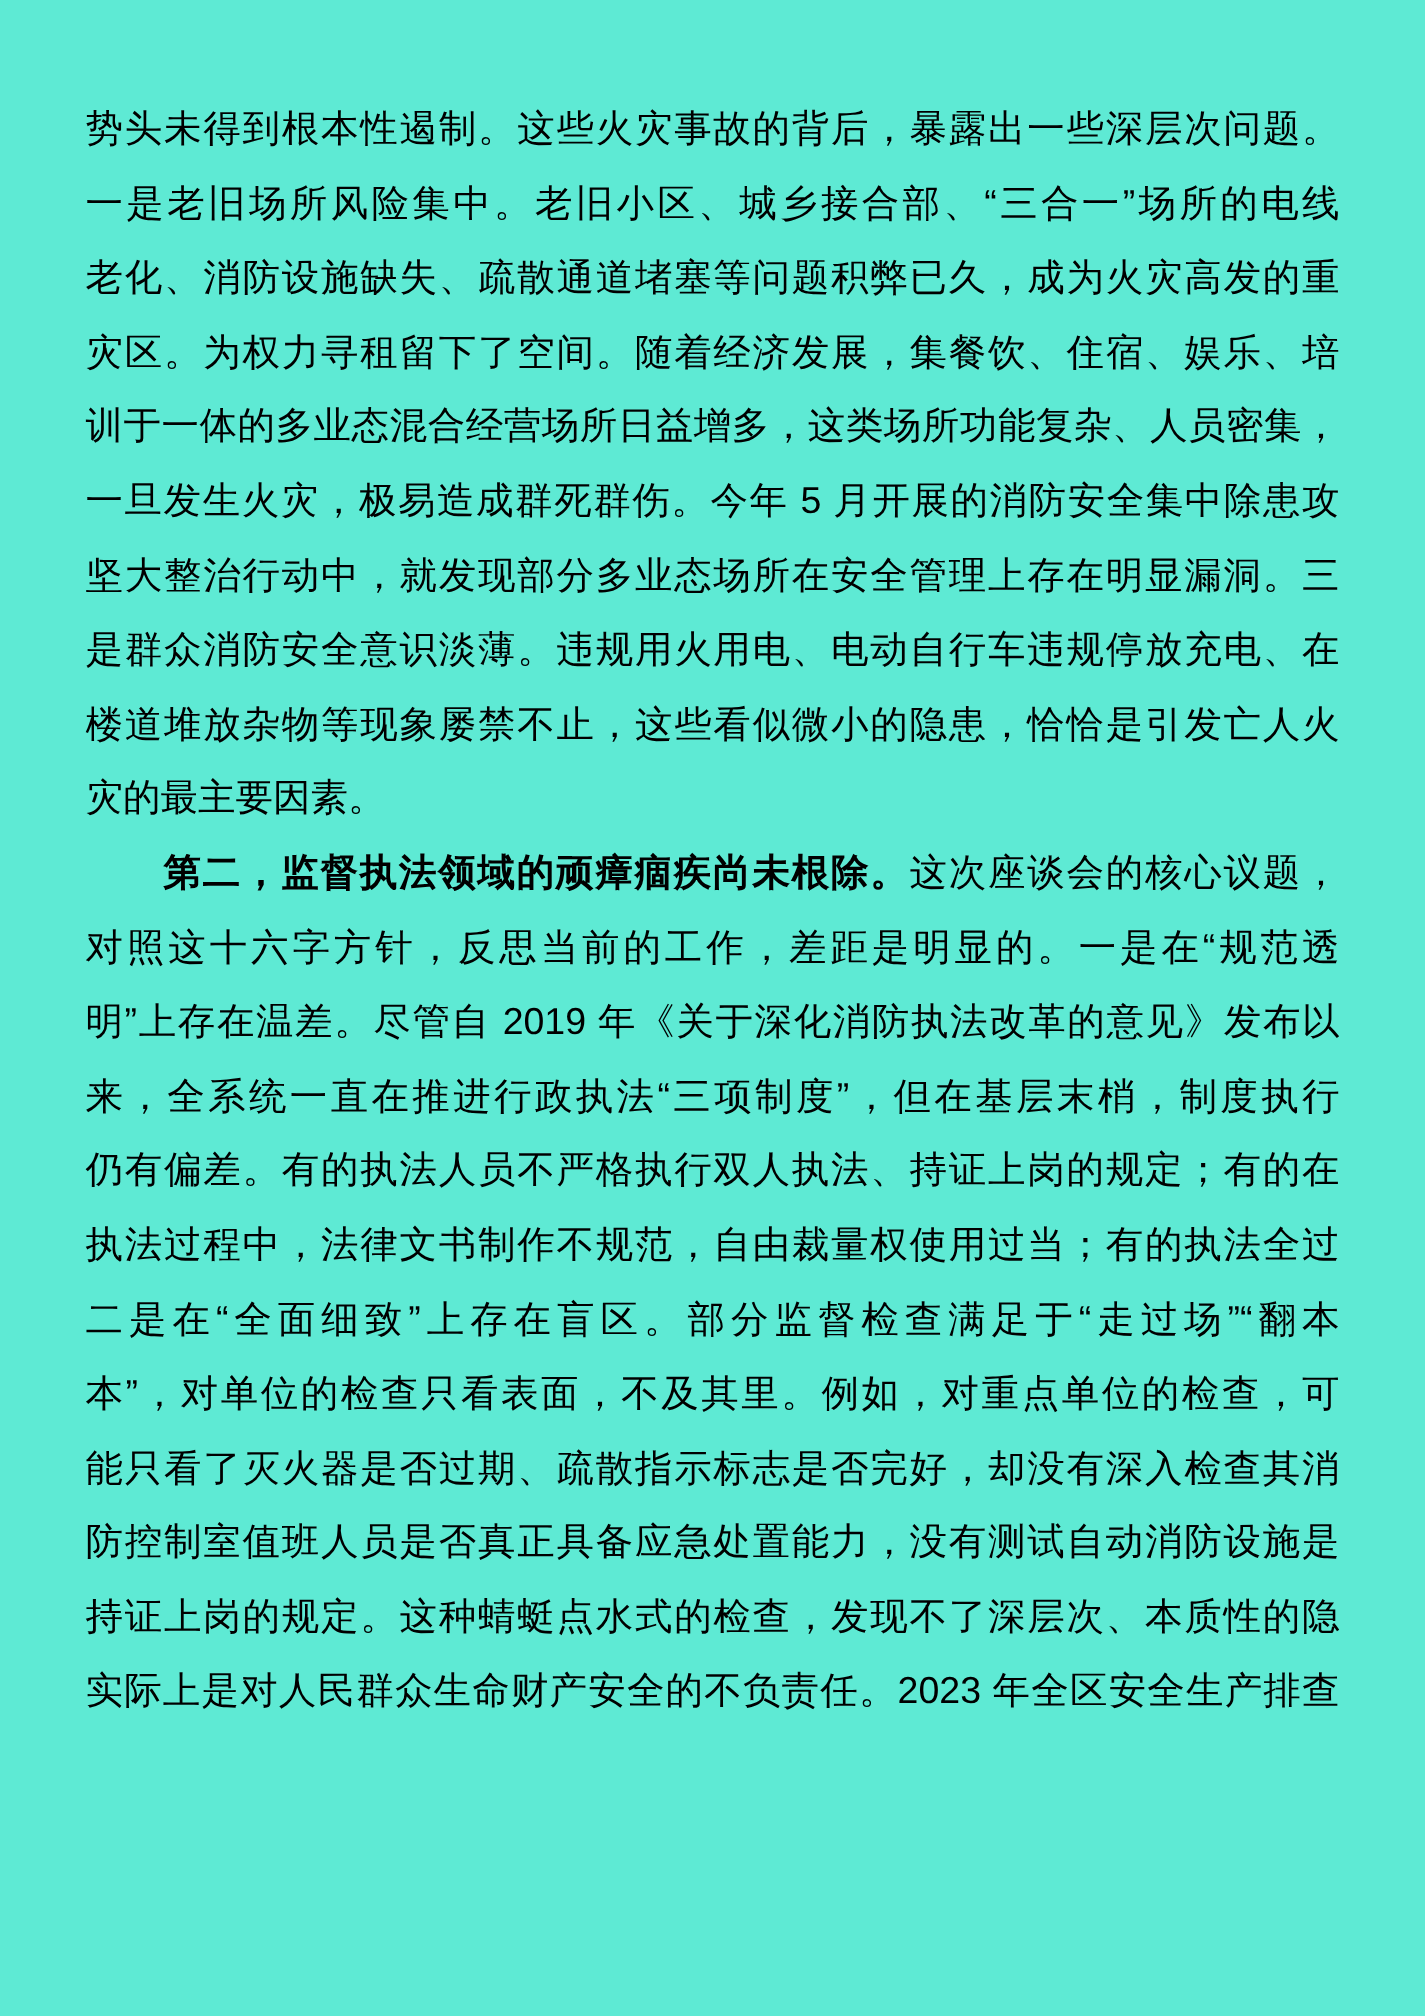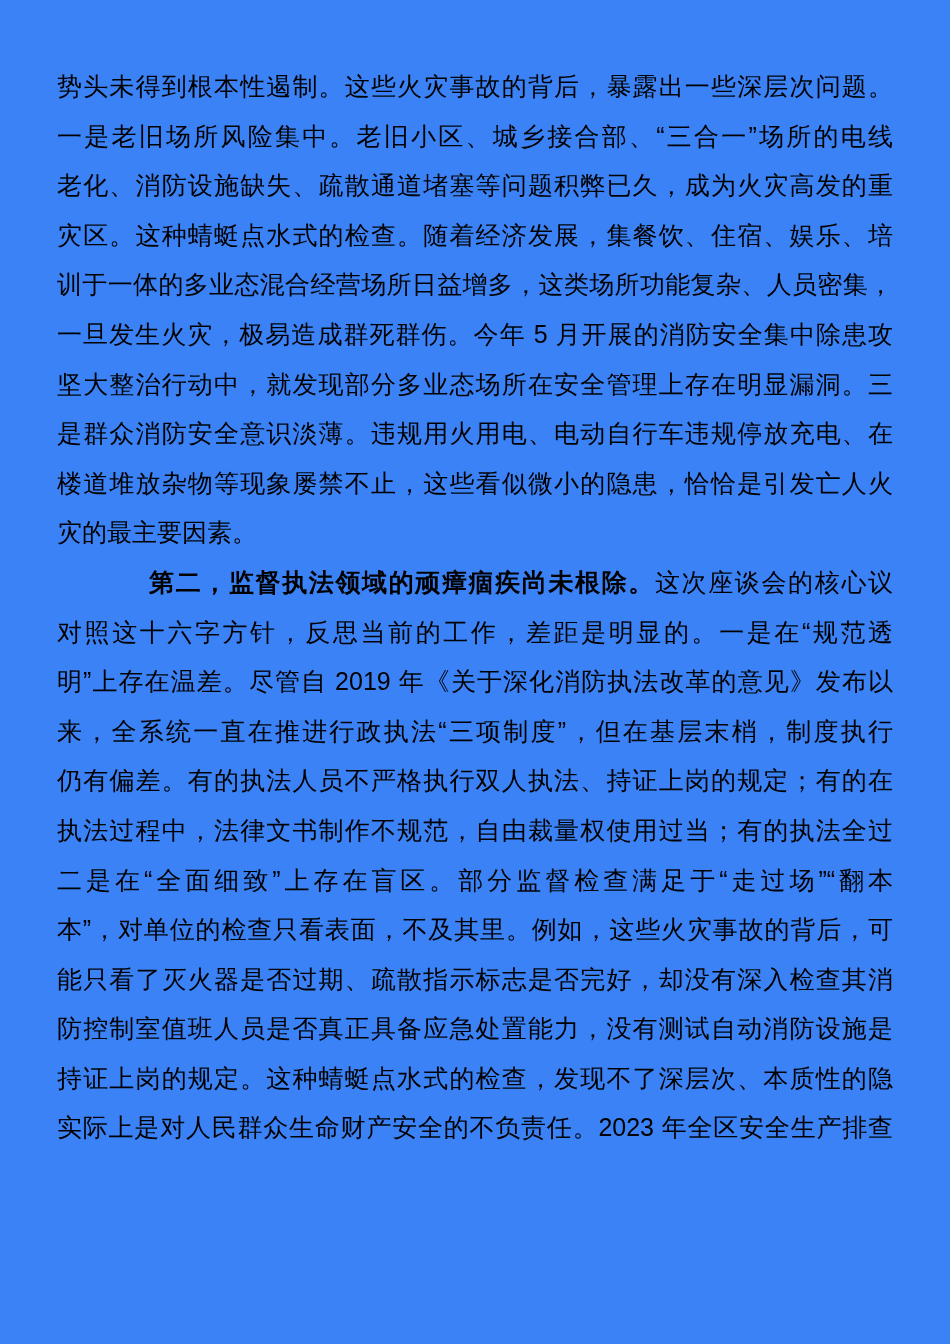--- a/index.html
+++ b/index.html
@@ -4,21 +4,21 @@
 <style>
   html, body {
     margin: 0;
     padding: 0;
     background: #ffffff;
   }
   .page {
     position: relative;
     width: 950px;
     height: 1344px;
-    background: #3b82f6;
+    background: #5eead4;
     overflow: hidden;
     font-family: "Liberation Sans", sans-serif;
   }
   .text-block {
     position: absolute;
     left: 57px;
     top: 62px;
     width: 836px;
     color: #000000;
   }
@@ -33,38 +33,37 @@
     font-weight: 400;
   }
   .line.para-end {
     text-align-last: left;
   }
   .line.indent {
     text-indent: 52px;
   }
   .bold-run {
     font-weight: 700;
-    margin-left: 40px;
   }
   .text-run {
     font-weight: inherit;
   }
 </style>
 </head>
 <body style="background: rgb(255, 255, 255);">
 
 <div class="page">
   <div class="text-block" id="text-block" style="color: rgb(0, 0, 0);">
   <div class="line"><span class="text-run">势头未得到根本性遏制。这些火灾事故的背后，暴露出一些深层次问题。</span></div>
 
   <div class="line"><span class="text-run">一是老旧场所风险集中。老旧小区、城乡接合部、“三合一”场所的电线</span></div>
 
   <div class="line"><span class="text-run">老化、消防设施缺失、疏散通道堵塞等问题积弊已久，成为火灾高发的重</span></div>
 
-  <div class="line"><span class="text-run">灾区。这种蜻蜓点水式的检查。随着经济发展，集餐饮、住宿、娱乐、培</span></div>
+  <div class="line"><span class="text-run">灾区。为权力寻租留下了空间。随着经济发展，集餐饮、住宿、娱乐、培</span></div>
 
   <div class="line"><span class="text-run">训于一体的多业态混合经营场所日益增多，这类场所功能复杂、人员密集，</span></div>
 
   <div class="line"><span class="text-run">一旦发生火灾，极易造成群死群伤。今年 5 月开展的消防安全集中除患攻</span></div>
 
   <div class="line"><span class="text-run">坚大整治行动中，就发现部分多业态场所在安全管理上存在明显漏洞。三</span></div>
 
   <div class="line"><span class="text-run">是群众消防安全意识淡薄。违规用火用电、电动自行车违规停放充电、在</span></div>
 
   <div class="line"><span class="text-run">楼道堆放杂物等现象屡禁不止，这些看似微小的隐患，恰恰是引发亡人火</span></div>
@@ -80,21 +79,21 @@
 
   <div class="line"><span class="text-run">来，全系统一直在推进行政执法“三项制度”，但在基层末梢，制度执行</span></div>
 
   <div class="line"><span class="text-run">仍有偏差。有的执法人员不严格执行双人执法、持证上岗的规定；有的在</span></div>
 
   <div class="line"><span class="text-run">执法过程中，法律文书制作不规范，自由裁量权使用过当；有的执法全过</span></div>
 
 
   <div class="line"><span class="text-run">二是在“全面细致”上存在盲区。部分监督检查满足于“走过场”“翻本</span></div>
 
-  <div class="line"><span class="text-run">本”，对单位的检查只看表面，不及其里。例如，这些火灾事故的背后，可</span></div>
+  <div class="line"><span class="text-run">本”，对单位的检查只看表面，不及其里。例如，对重点单位的检查，可</span></div>
 
   <div class="line"><span class="text-run">能只看了灭火器是否过期、疏散指示标志是否完好，却没有深入检查其消</span></div>
 
   <div class="line"><span class="text-run">防控制室值班人员是否真正具备应急处置能力，没有测试自动消防设施是</span></div>
 
   <div class="line"><span class="text-run">持证上岗的规定。这种蜻蜓点水式的检查，发现不了深层次、本质性的隐患，</span></div>
 
   <div class="line"><span class="text-run">实际上是对人民群众生命财产安全的不负责任。2023 年全区安全生产排查</span></div>
 </div>
 </div>

